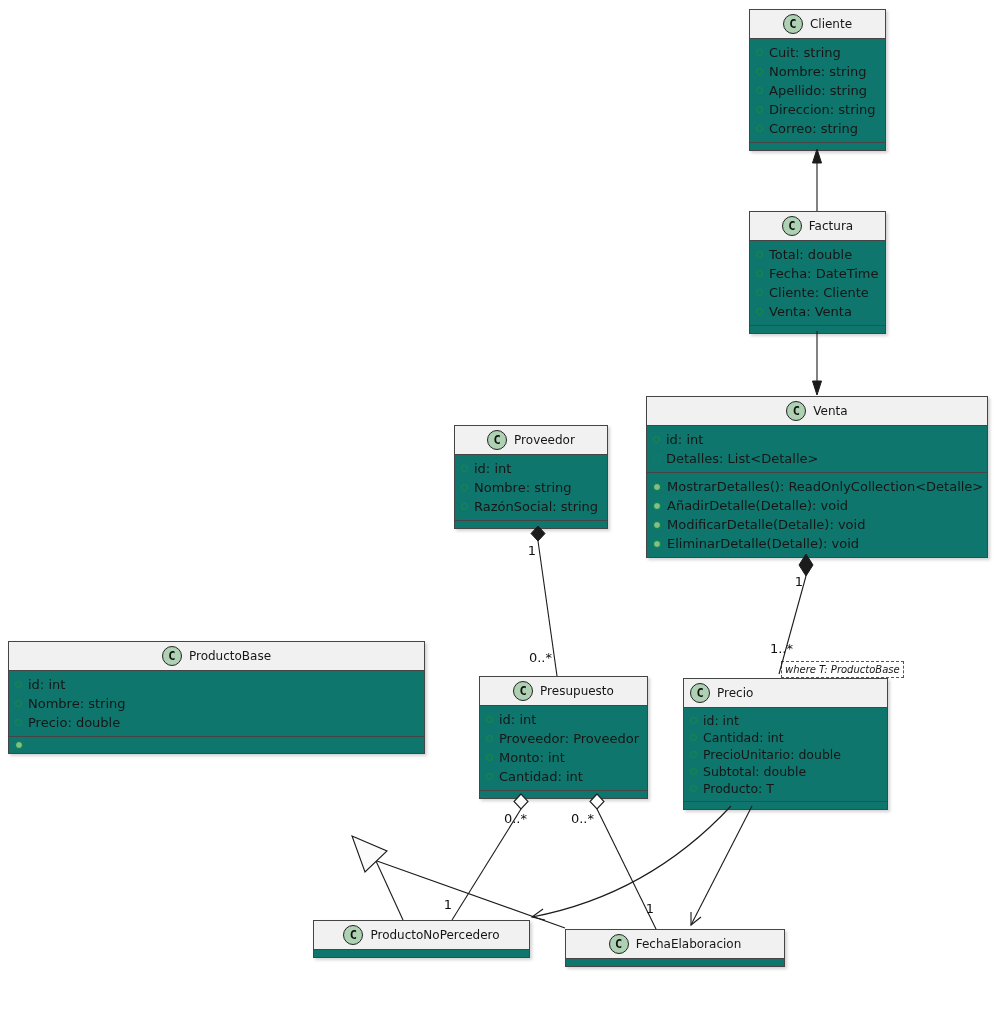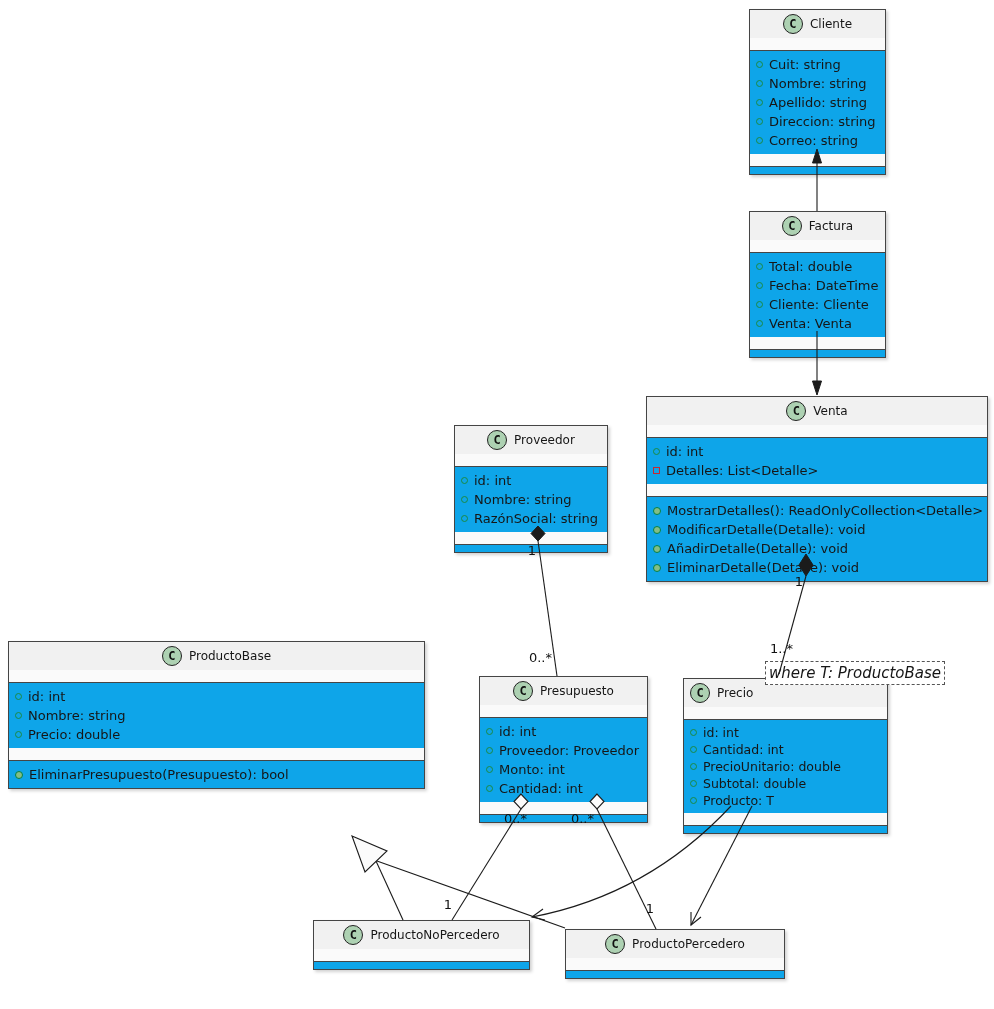--- a/index.html
+++ b/index.html
@@ -15,32 +15,32 @@
     display:flex; align-items:center; justify-content:center; gap:7px;
     background:#F1F1F1; padding:3px 6px; min-height:28px;
   }
   .uml-header.left{ justify-content:flex-start; }
   .badge{
     width:20px; height:20px; border-radius:50%; background:#ADD1B2;
     border:1px solid #222222; display:flex; align-items:center; justify-content:center;
     font:bold 12px "DejaVu Sans Mono","Liberation Mono",monospace; color:#111; flex:0 0 auto;
   }
   .cname{ font-size:12px; white-space:nowrap; }
-  .sec{ border-top:1px solid #454545; padding:4px 7px 4px 6px; background:#0ea5e9;margin-top:12px; }
+  .sec{ border-top:1px solid #454545; padding:4px 7px 4px 6px; background:#0f766e; }
   .sec.empty{ height:8px; padding:0; }
   .member{ display:flex; align-items:center; gap:6px; line-height:19px; font-size:13px; white-space:nowrap; }
   .detalle .member{ line-height:17px; font-size:12.5px; }
   .vis{ flex:0 0 auto; display:inline-block; }
   .vis-pubf{ width:7px; height:7px; border-radius:50%; border:1.5px solid #1C8A43; background:transparent; }
   .vis-privf{ width:7px; height:7px; border:1.5px solid #C82930; background:transparent; }
   .vis-pubm{ width:8px; height:8px; border-radius:50%; border:1.5px solid #038048; background:#84BE84; }
 
   .generic-tag{
     position:absolute; z-index:4; background:#ffffff; border:1px dashed #555;
-    font-size:15px; font-style:italic; padding:2px 3px; white-space:nowrap;
+    font-size:10px; font-style:italic; padding:2px 3px; white-space:nowrap;margin-left:16px;
   }
 
   #edges{ position:absolute; left:0; top:0; z-index:6; pointer-events:none; }
   #edges line, #edges path, #edges polyline{ stroke:#1b1b1b; stroke-width:1.1; fill:none; }
   #edges polygon.solid{ fill:#1b1b1b; stroke:#1b1b1b; }
   #edges polygon.hollow{ fill:#FBFBFB; stroke:#1b1b1b; stroke-width:1.1; }
   #edges text{ font-family:"DejaVu Sans","Liberation Sans",sans-serif; font-size:13px; fill:#111; }
 </style>
 </head>
 <body>
@@ -118,28 +118,28 @@
           <span>Detalles: List&lt;Detalle&gt;</span>
         </div>
     </div>
     <div class="sec">
       <div class="member">
           <span class="vis vis-pubm"></span>
           <span>MostrarDetalles(): ReadOnlyCollection&lt;Detalle&gt;</span>
         </div>
       <div class="member">
           <span class="vis vis-pubm"></span>
+          <span>AñadirDetalle(Detalle): void</span>
+        </div>
+      <div class="member">
+          <span class="vis vis-pubm"></span>
           <span>ModificarDetalle(Detalle): void</span>
         </div>
       <div class="member">
           <span class="vis vis-pubm"></span>
-          <span>AñadirDetalle(Detalle): void</span>
-        </div>
-      <div class="member">
-          <span class="vis vis-pubm"></span>
           <span>EliminarDetalle(Detalle): void</span>
         </div>
     </div>
   </div>
 
   <div class="uml-class" style="left:454px; top:425px; width:154px;">
     <div class="uml-header">
       <span class="badge">C</span>
       <span class="cname">Proveedor</span>
     </div>
@@ -175,21 +175,20 @@
           <span>Nombre: string</span>
         </div>
       <div class="member">
           <span class="vis vis-pubf"></span>
           <span>Precio: double</span>
         </div>
     </div>
     <div class="sec">
       <div class="member">
           <span class="vis vis-pubm"></span>
-          <span>EliminarPresupuesto(Presupuesto): bool</span>
         </div>
     </div>
   </div>
 
   <div class="uml-class" style="left:479px; top:676px; width:169px;">
     <div class="uml-header">
       <span class="badge">C</span>
       <span class="cname">Presupuesto</span>
     </div>
     <div class="sec">
@@ -249,21 +248,21 @@
     <div class="uml-header">
       <span class="badge">C</span>
       <span class="cname">ProductoNoPercedero</span>
     </div>
     <div class="sec empty"></div>
   </div>
 
   <div class="uml-class" style="left:565px; top:929px; width:220px;">
     <div class="uml-header">
       <span class="badge">C</span>
-      <span class="cname">ProductoPercedero</span>
+      <span class="cname">FechaElaboracion</span>
     </div>
     <div class="sec empty"></div>
   </div>
 
   <svg id="edges" width="994" height="1009" viewBox="0 0 994 1009">
 
     <line x1="817" y1="162" x2="817" y2="211"></line>
     <polygon class="solid" points="817,149 812.5,163 821.5,163"></polygon>
 
     <line x1="817" y1="331" x2="817" y2="383"></line>

